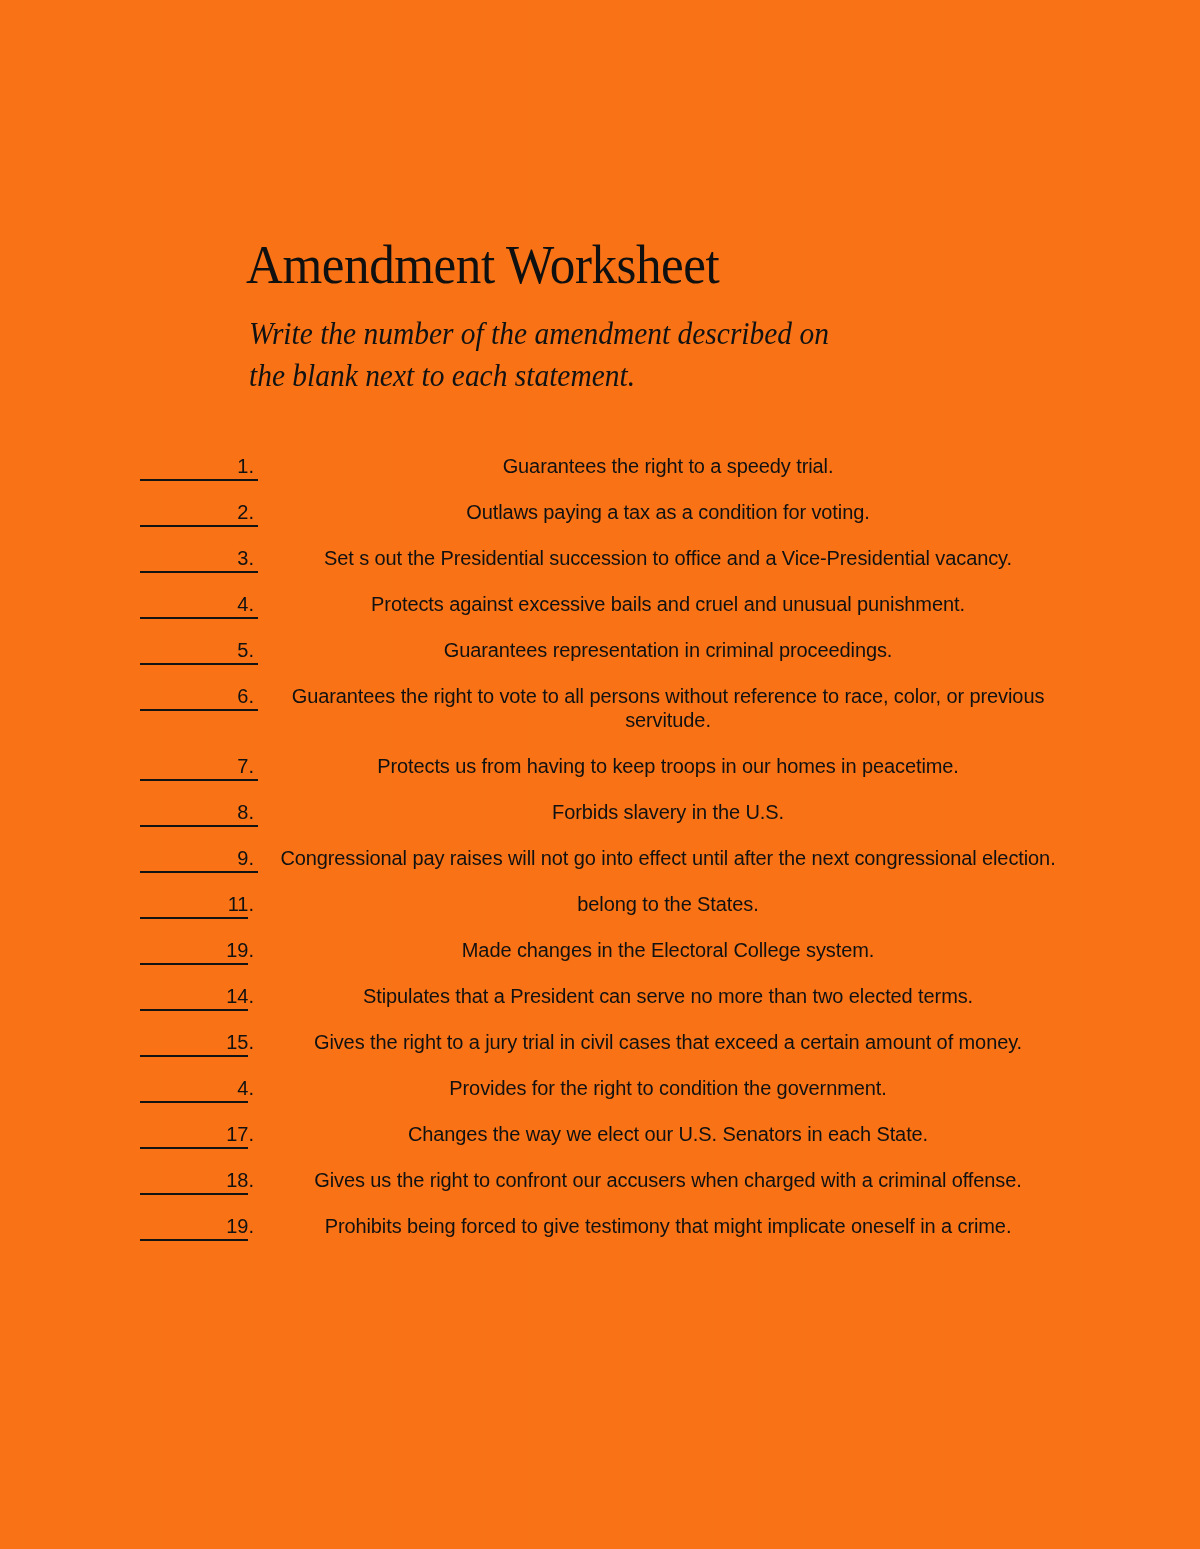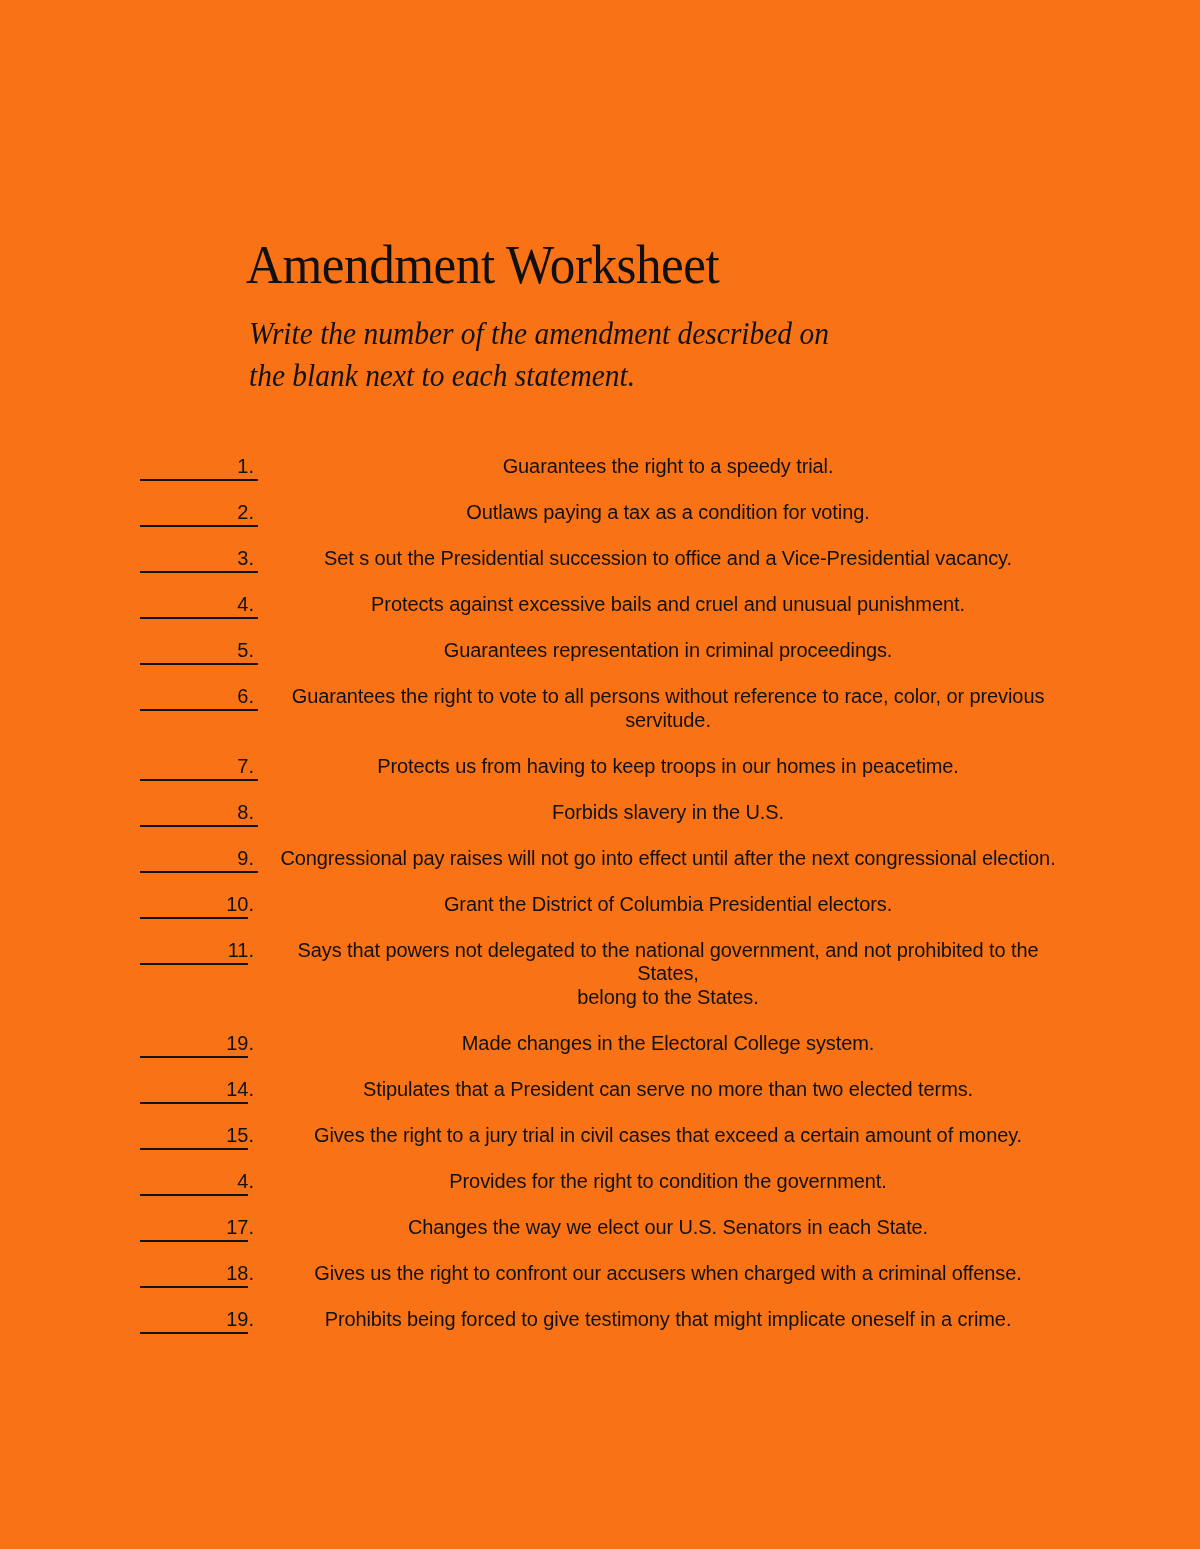--- a/index.html
+++ b/index.html
@@ -193,30 +193,22 @@
         </li>
         <li class="item">
           <span class="blank-line" title="__________" style="width: 118px;"></span>
           <span class="item-number">9.</span>
           <span class="item-text">
             <span class="line">Congressional pay raises will not go into effect until after the next congressional election.</span>
           </span>
         </li>
         <li class="item">
           <span class="blank-line" title="__________" style="width: 108px;"></span>
-          <span class="item-number">10.</span>
-          <span class="item-text">
-            <span class="line">Grant the District of Columbia Presidential electors.</span>
-          </span>
-        </li>
-        <li class="item">
-          <span class="blank-line" title="__________" style="width: 108px;"></span>
           <span class="item-number">11.</span>
           <span class="item-text">
-            <span class="line">Says that powers not delegated to the national government, and not prohibited to the States,</span>
             <span class="line">belong to the States.</span>
           </span>
         </li>
         <li class="item">
           <span class="blank-line" title="__________" style="width: 108px;"></span>
           <span class="item-number">19.</span>
           <span class="item-text">
             <span class="line">Made changes in the Electoral College system.</span>
           </span>
         </li>

